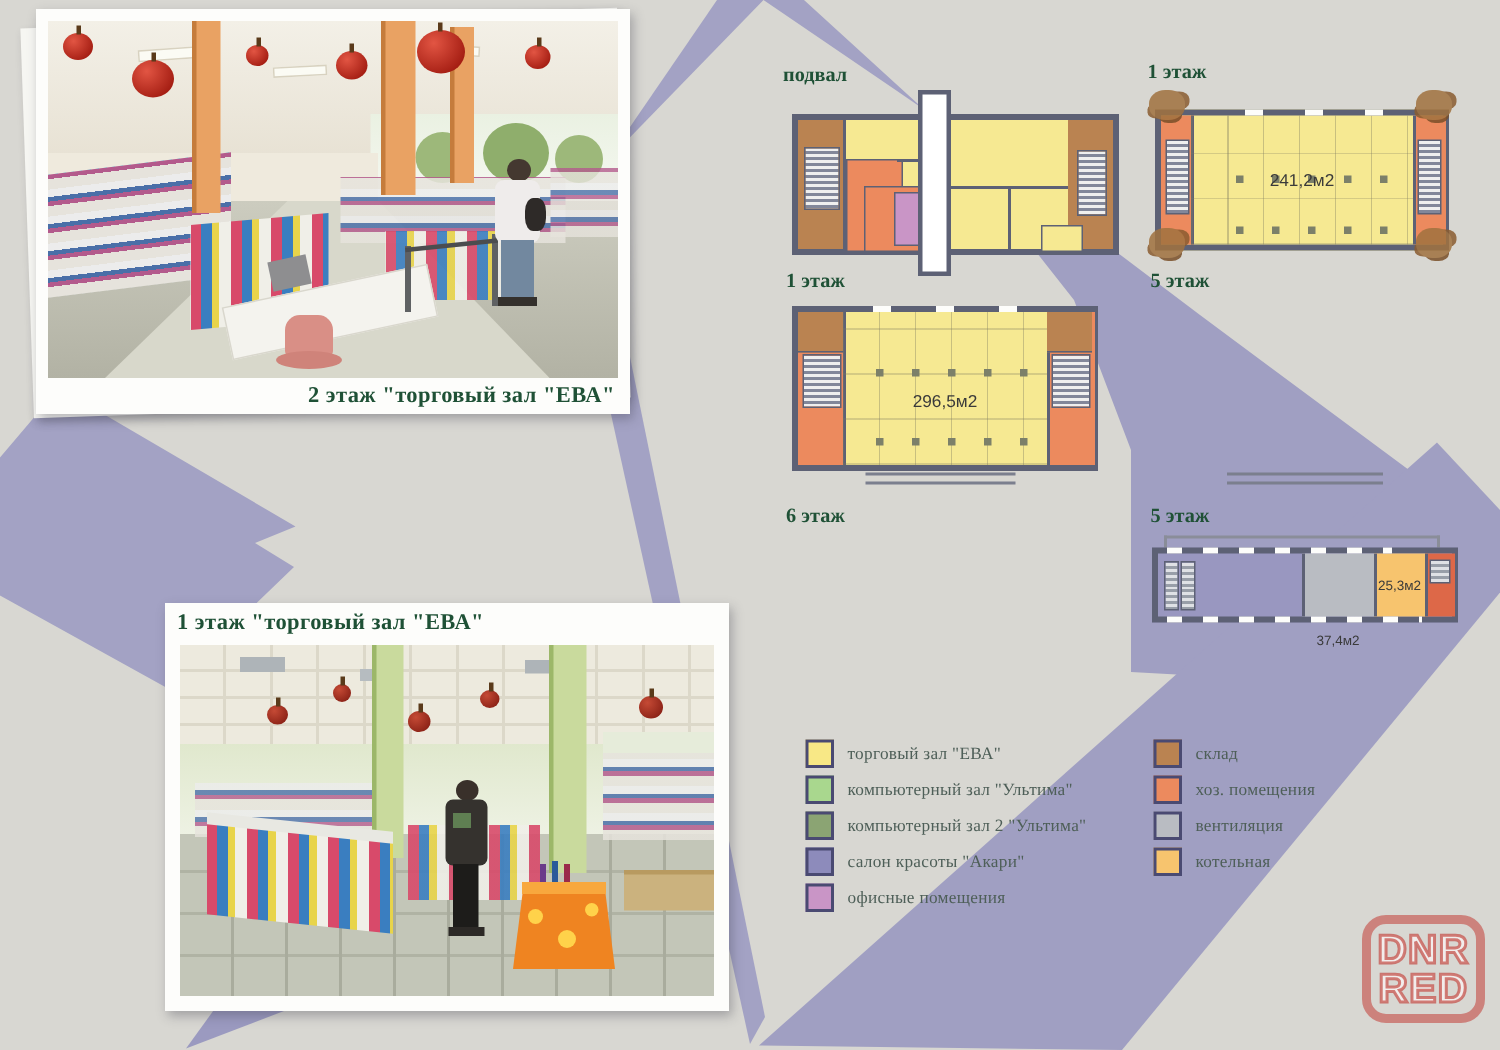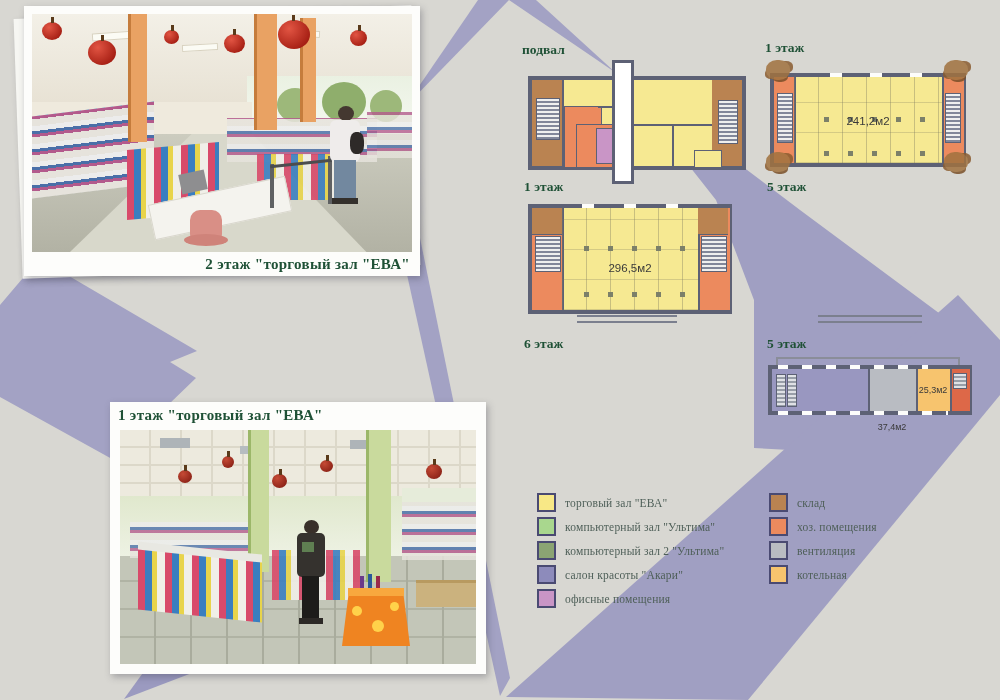--- a/index.html
+++ b/index.html
@@ -322,14 +322,18 @@
   </div>
   <div class="legend-row" style="left:769px;top:541px;">
     <span class="swatch" style="background: rgb(185, 188, 194);"></span>
     <span class="legend-text">вентиляция</span>
   </div>
   <div class="legend-row" style="left:769px;top:565px;">
     <span class="swatch" style="background: rgb(247, 196, 110);"></span>
     <span class="legend-text">котельная</span>
   </div>
 
+  <div class="watermark">
+    <div>DNR</div>
+    <div>RED</div>
+  </div>
 
 </div>
 
 </body></html>

